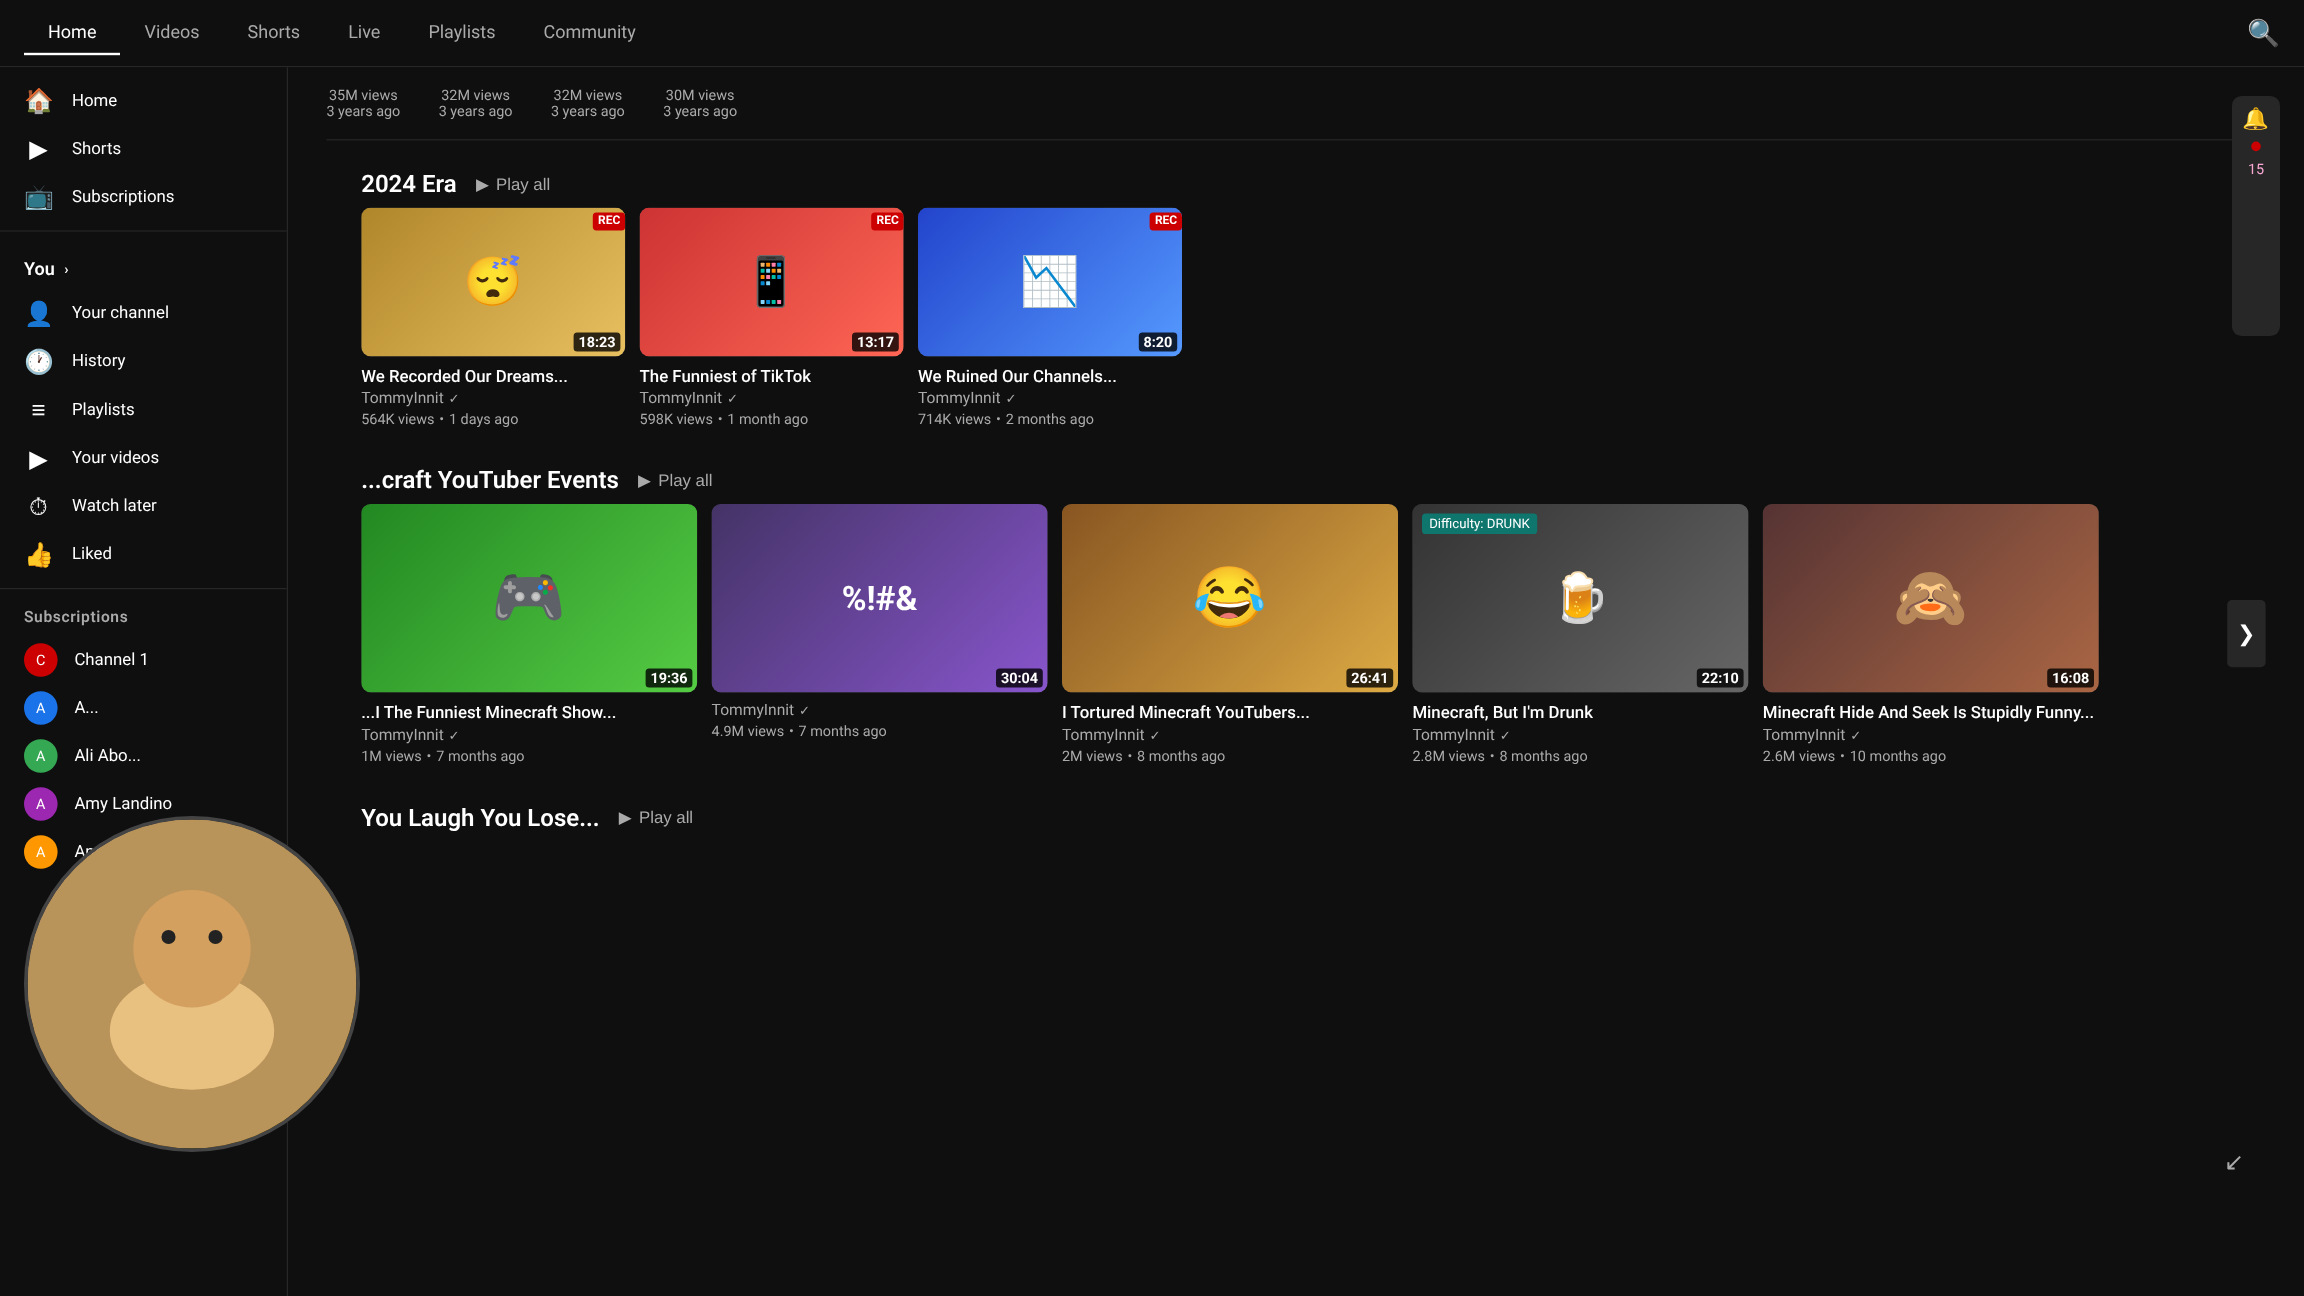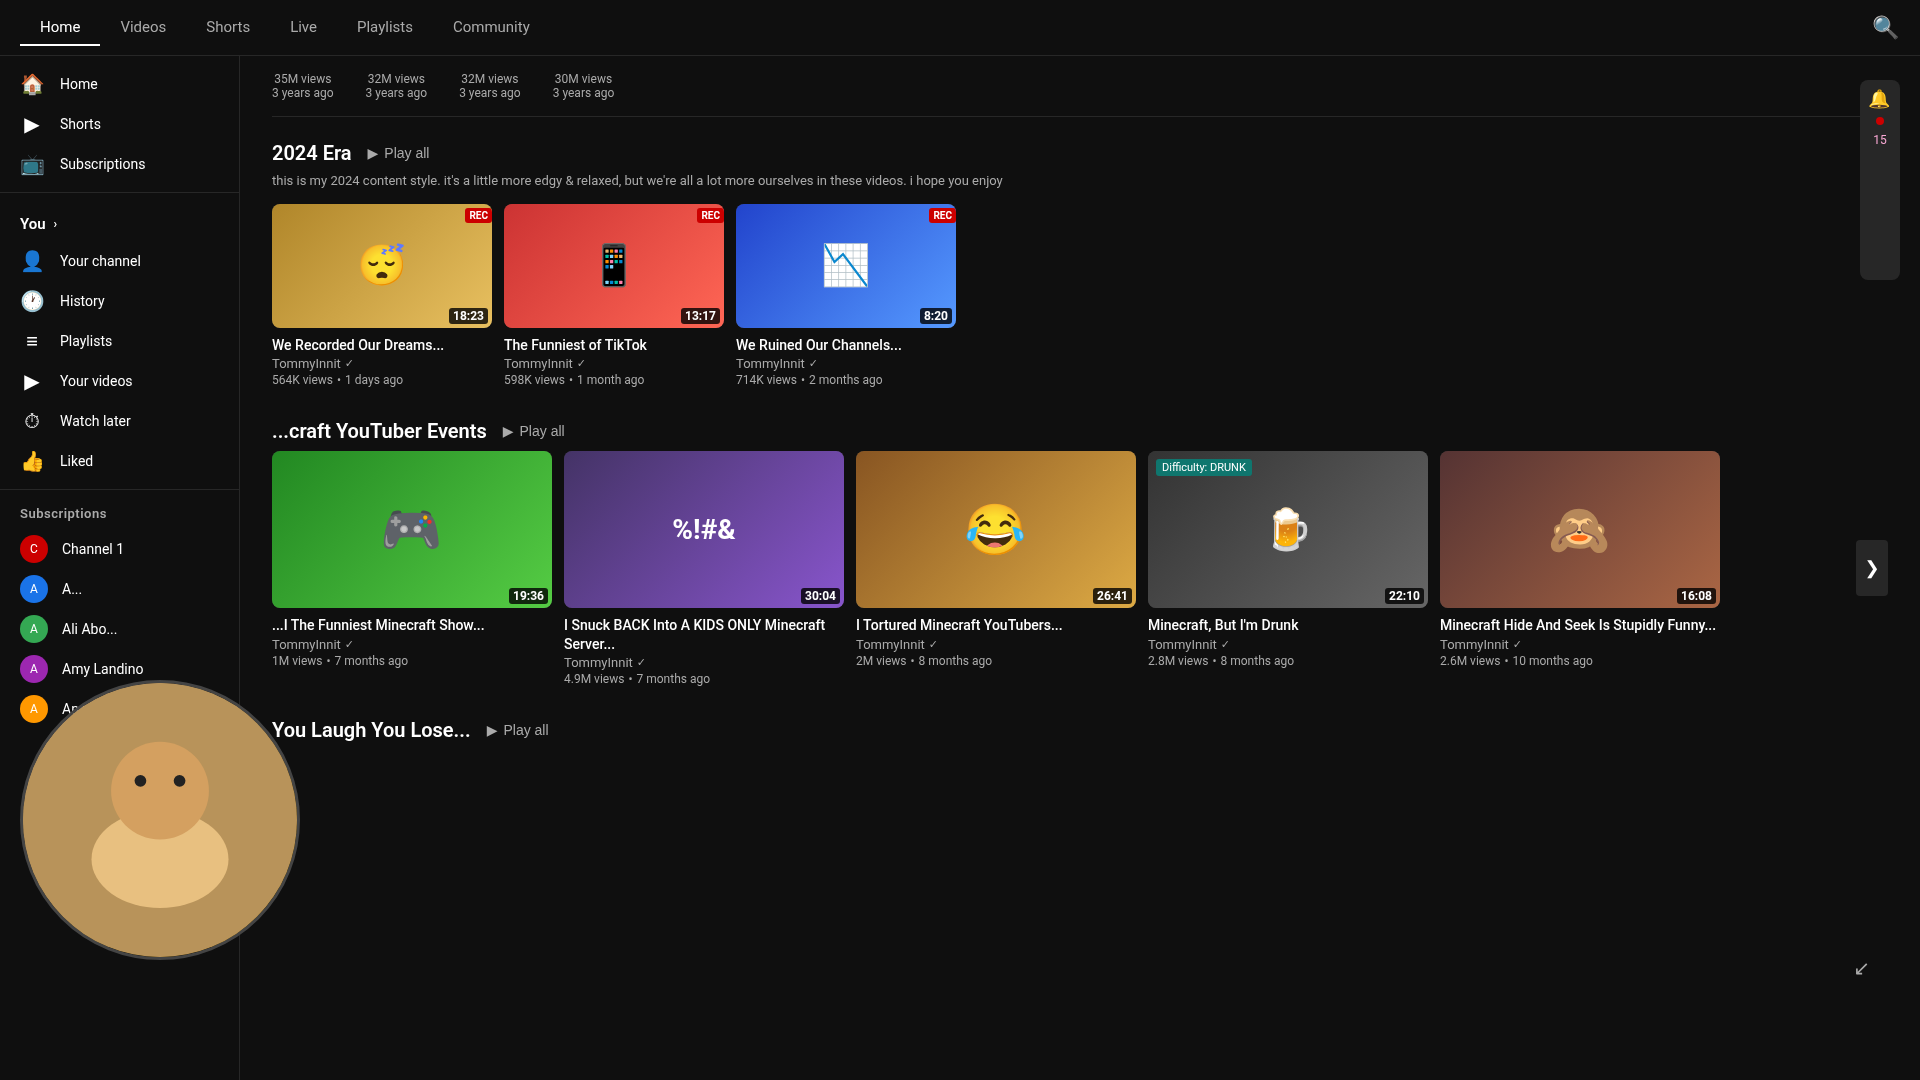--- a/index.html
+++ b/index.html
@@ -124,21 +124,21 @@
 
     
     .main-content {
       flex: 1;
       overflow-y: auto;
       padding: 16px 32px;
       background: #0f0f0f;
     }
 
     
-    .section { margin-bottom: 32px; }
+    .section { margin-bottom: 32px; margin-left: 29px; }
     .section-header {
       display: flex;
       align-items: center;
       gap: 16px;
       margin-bottom: 8px;
     }
     .section-title {
       font-size: 20px;
       font-weight: 600;
     }
@@ -454,21 +454,20 @@
     </div>
 
     <div class="section">
       <div class="section-header">
         <span class="section-title">2024 Era</span>
         <button class="play-all-btn">
           <span>▶</span>
           <span>Play all</span>
         </button>
       </div>
-      <div class="section-desc">this is my 2024 content style. it's a little more edgy &amp; relaxed, but we're all a lot more ourselves in these videos. i hope you enjoy</div>
       <div class="video-row">
 
         <div class="video-card">
           <div class="thumb">
             <div class="thumb-inner thumb-color-1">
               <span style="font-size:40px;">😴</span>
             </div>
             <div class="thumb-badge">REC</div>
             <div class="thumb-duration">18:23</div>
           </div>
@@ -557,21 +556,20 @@
             </div>
           </div>
 
           <div class="video-card wide">
             <div class="thumb">
               <div class="thumb-inner thumb-color-5">
                 <span style="font-size:28px;font-weight:700;color:#fff;">%!#&amp;</span>
               </div>
               <div class="thumb-duration">30:04</div>
             </div>
-            <div class="video-title">I Snuck BACK Into A KIDS ONLY Minecraft Server...</div>
             <div class="channel-row">
               <span class="channel-name">TommyInnit</span>
               <span class="verified-icon">✓</span>
             </div>
             <div class="video-meta">
               <span>4.9M views</span>
               <span>•</span>
               <span>7 months ago</span>
             </div>
           </div>

